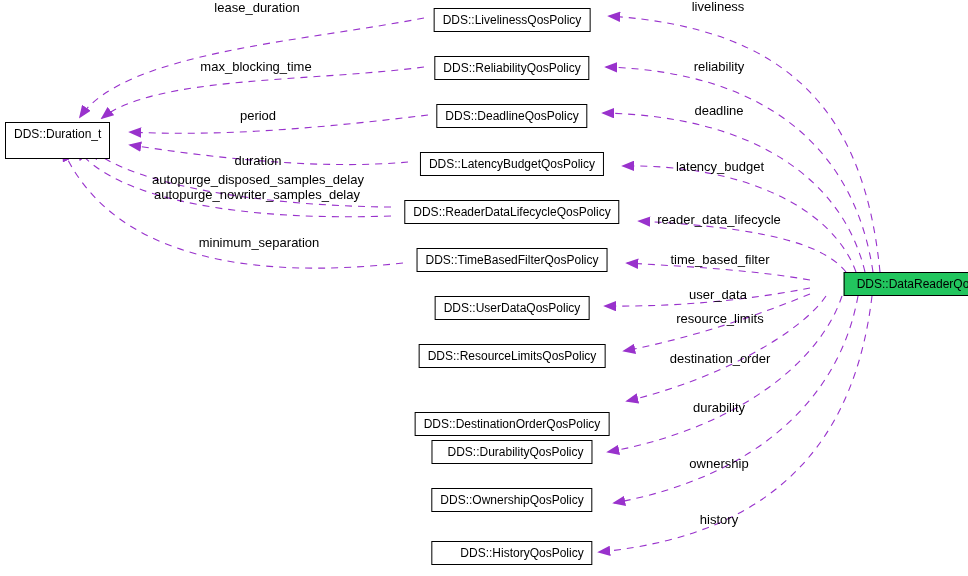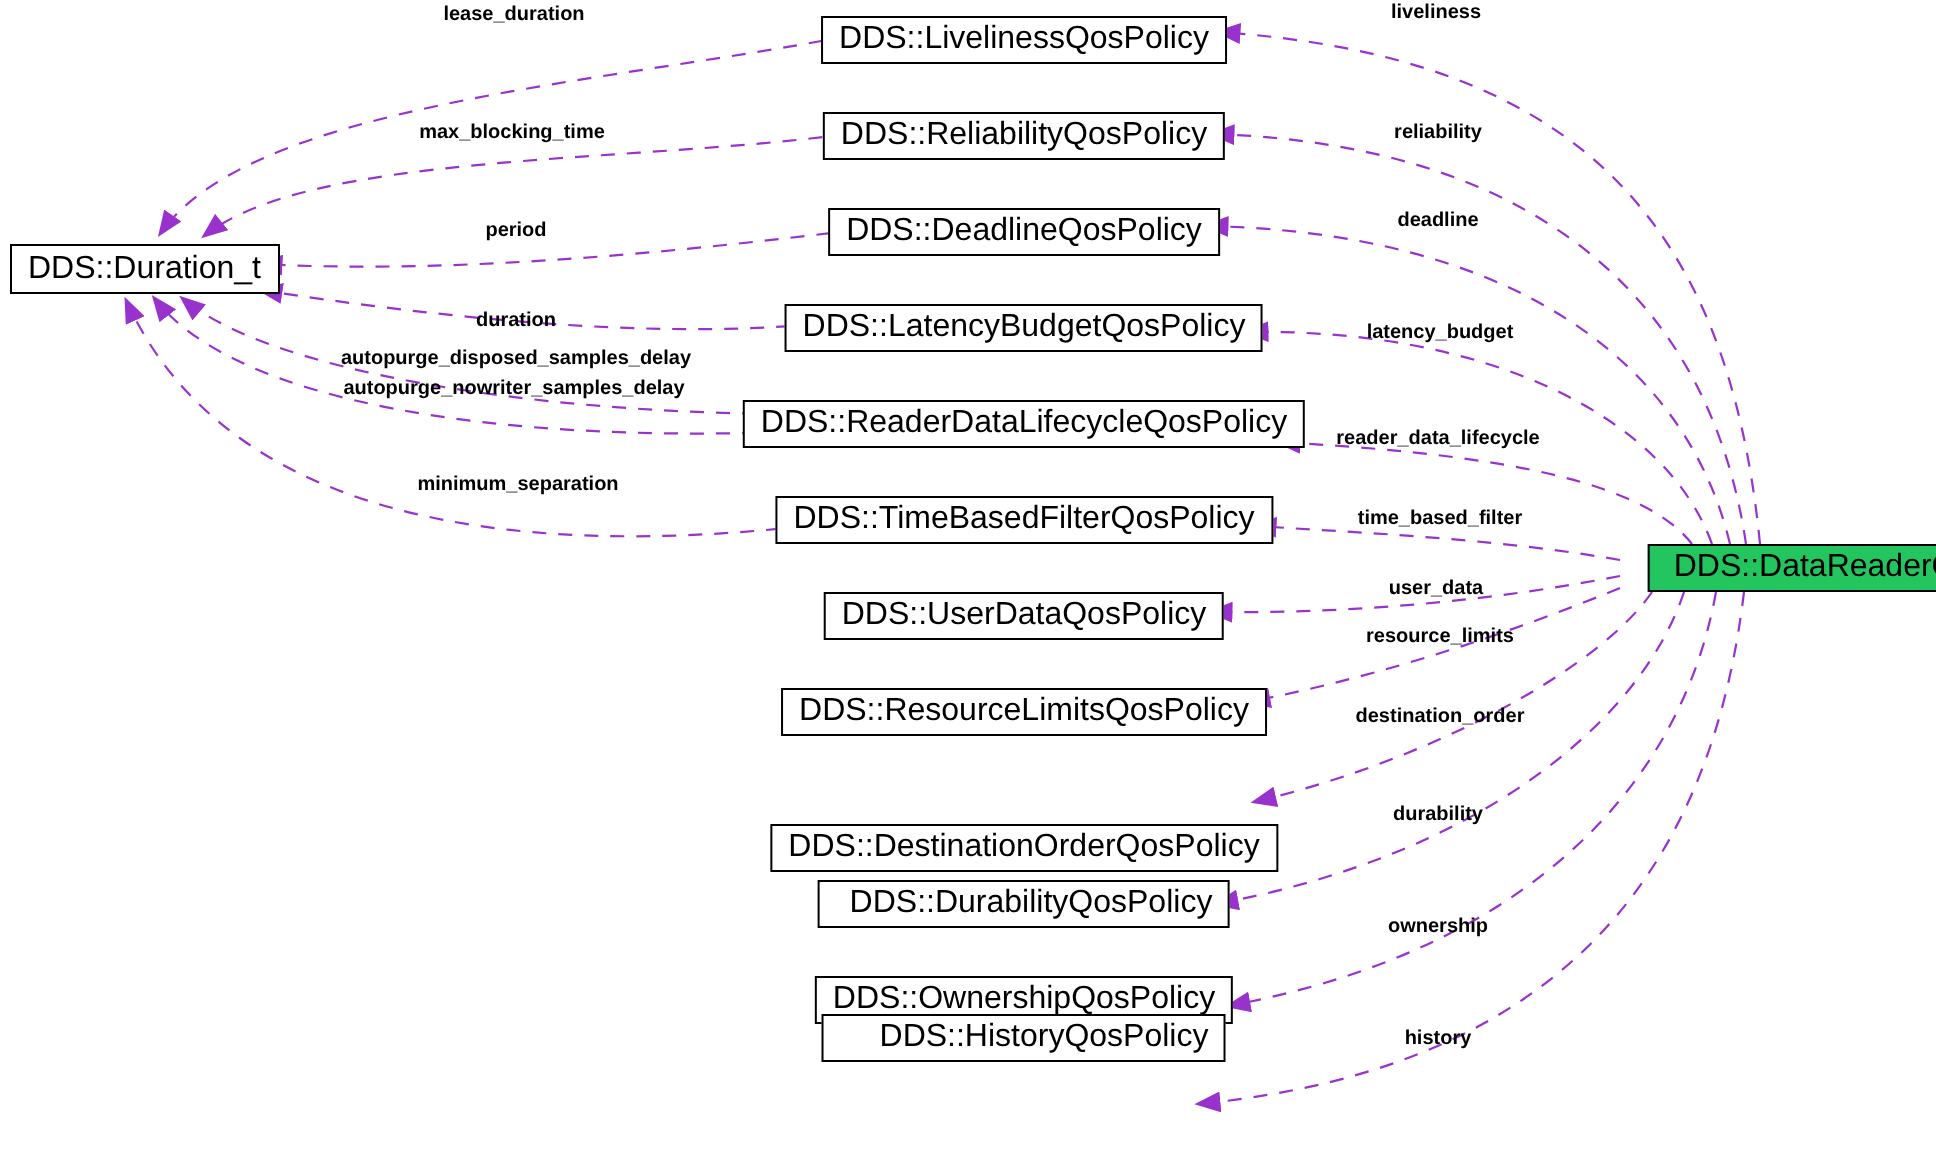--- a/index.html
+++ b/index.html
@@ -29,43 +29,42 @@
     stroke-dasharray: 7 6;
   }
   .node {
     position: absolute;
     box-sizing: border-box;
     height: 24px;
     line-height: 22px;
     border: 1px solid #000000;
     background: #ffffff;
     color: #000000;
-    font-size: 16px;
+    font-size: 12px;
     padding: 0 8px;
     white-space: nowrap;
     text-align: center;
     cursor: pointer;
   }
   .node.mid {
     left: 512px;
     transform: translateX(-50%);
   }
   .node.highlight {
     background: #22c55e;
     padding: 0 12px;
     margin-left: 30px;
   }
   .edge-label {
     position: absolute;
     transform: translateX(-50%);
-    font-size: 10px;
+    font-size: 13px;
     line-height: 14px;
     color: #000000;
     white-space: nowrap;
-    font-weight: bold;
   }
 </style>
 </head>
 <body>
 
 <div id="diagram">
 
   <svg id="edges-svg" viewBox="0 0 968 576" xmlns="http://www.w3.org/2000/svg">
     <defs>
       <marker id="arrow" viewBox="0 0 10 8" refX="8.6" refY="4" markerWidth="12" markerHeight="9.5" orient="auto">
@@ -88,34 +87,34 @@
     <path class="edge" marker-end="url(#arrow)" d="M 846,272 C 818,236 728,226 639,221"></path>
     <path class="edge" marker-end="url(#arrow)" d="M 810,280 C 752,270 694,267 627,263"></path>
     <path class="edge" marker-end="url(#arrow)" d="M 810,288 C 748,300 678,307 605,306"></path>
     <path class="edge" marker-end="url(#arrow)" d="M 810,294 C 756,316 692,338 624,351"></path>
     <path class="edge" marker-end="url(#arrow)" d="M 826,296 C 800,334 716,380 627,401"></path>
     <path class="edge" marker-end="url(#arrow)" d="M 842,296 C 820,362 738,428 608,452"></path>
     <path class="edge" marker-end="url(#arrow)" d="M 858,296 C 840,396 760,476 614,503"></path>
     <path class="edge" marker-end="url(#arrow)" d="M 872,296 C 856,430 786,534 599,552"></path>
   </svg>
 
-  <div class="node" style="left:5px; top:122px; height:25px; line-height:23px;">DDS::Duration_t</div>
+  <div class="node" style="left:5px; top:122px; height:37px; line-height:23px;">DDS::Duration_t</div>
 
   <div class="node mid" style="top:8px;">DDS::LivelinessQosPolicy</div>
   <div class="node mid" style="top:56px;">DDS::ReliabilityQosPolicy</div>
   <div class="node mid" style="top:104px;">DDS::DeadlineQosPolicy</div>
   <div class="node mid" style="top:152px;">DDS::LatencyBudgetQosPolicy</div>
   <div class="node mid" style="top:200px;">DDS::ReaderDataLifecycleQosPolicy</div>
   <div class="node mid" style="top:248px;">DDS::TimeBasedFilterQosPolicy</div>
   <div class="node mid" style="top:296px;">DDS::UserDataQosPolicy</div>
   <div class="node mid" style="top:344px;">DDS::ResourceLimitsQosPolicy</div>
   <div class="node mid" style="top:392px;margin-top:20px;">DDS::DestinationOrderQosPolicy</div>
   <div class="node mid" style="top:440px;padding-left:15px;">DDS::DurabilityQosPolicy</div>
   <div class="node mid" style="top:488px;">DDS::OwnershipQosPolicy</div>
-  <div class="node mid" style="top:507px;padding-left:28px;">DDS::HistoryQosPolicy</div>
+  <div class="node mid" style="top:541px;padding-left:28px;">DDS::HistoryQosPolicy</div>
 
   <div class="node highlight" style="left:886px; top:272px; transform:translateX(-50%);">DDS::DataReaderQos</div>
 
   <div class="edge-label" style="left:257px; top:1px;">lease_duration</div>
   <div class="edge-label" style="left:256px; top:60px;">max_blocking_time</div>
   <div class="edge-label" style="left:258px; top:109px;">period</div>
   <div class="edge-label" style="left:258px; top:154px;">duration</div>
   <div class="edge-label" style="left:258px; top:173px;">autopurge_disposed_samples_delay</div>
   <div class="edge-label" style="left:257px; top:188px;">autopurge_nowriter_samples_delay</div>
   <div class="edge-label" style="left:259px; top:236px;">minimum_separation</div>

